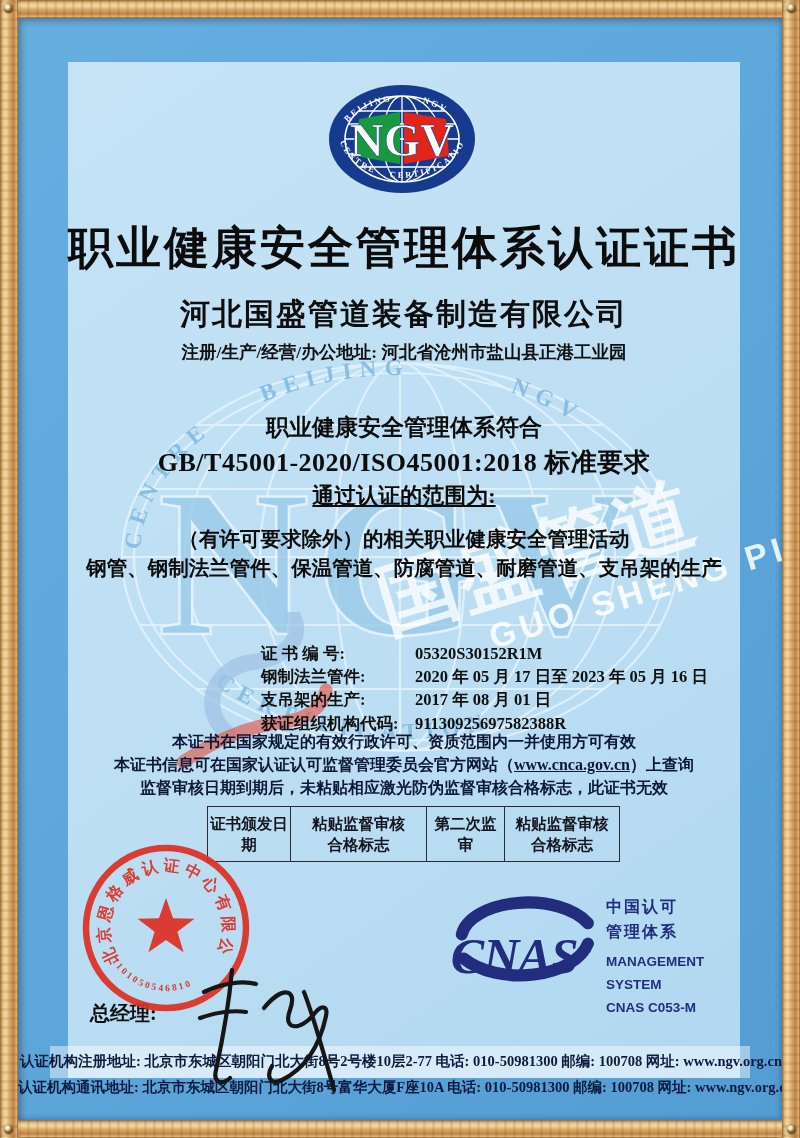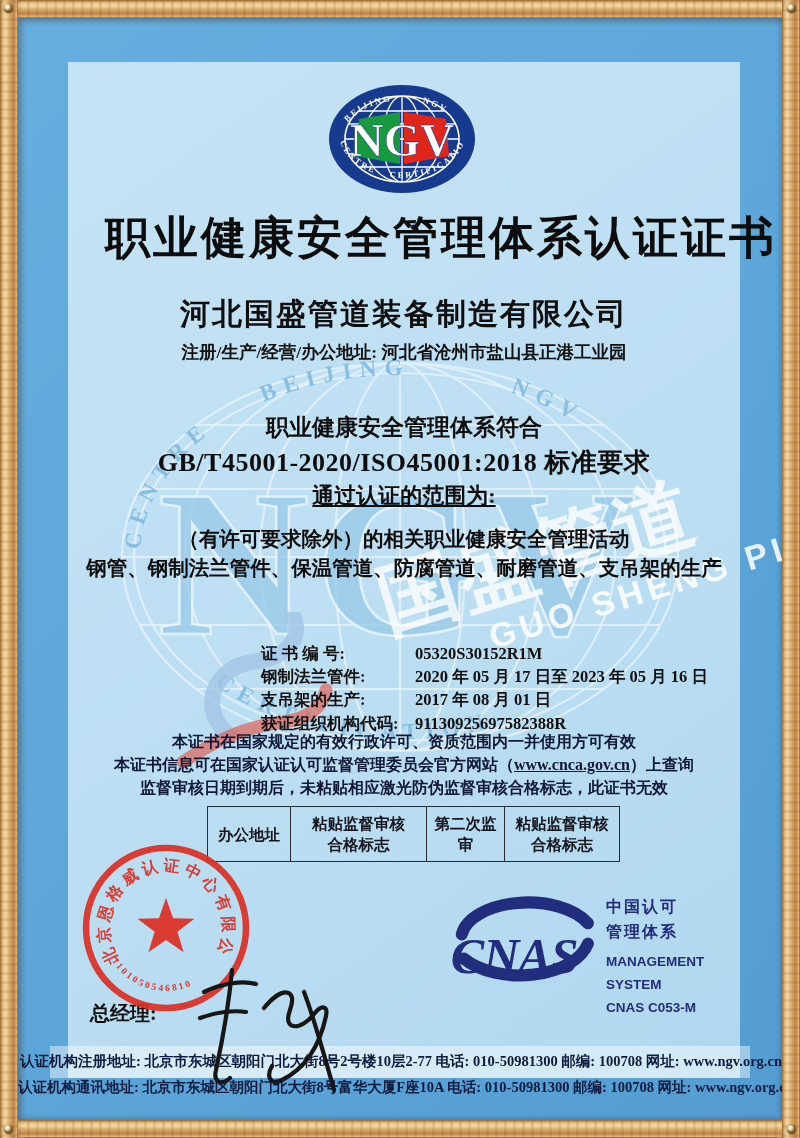--- a/index.html
+++ b/index.html
@@ -37,21 +37,21 @@
   .wm-letters{fill:#9acbe9;stroke:#e9f6fd;stroke-width:2.5;opacity:.8;font-weight:bold;
     font-family:"Liberation Serif",serif;font-size:210px;letter-spacing:6px;}
   .wm-brand{position:absolute;left:300px;top:505px;z-index:2;transform:rotate(-17deg);transform-origin:0 0;white-space:nowrap;}
   .wm-brand-cn{font-size:80px;font-weight:bold;color:rgba(255,255,255,.78);letter-spacing:2px;line-height:80px;}
   .wm-brand-en{font-size:34px;font-weight:bold;color:rgba(255,255,255,.85);letter-spacing:5px;margin:4px 0 0 96px;font-family:"Liberation Sans",sans-serif;}
   .wm-swoosh{position:absolute;left:100px;top:550px;width:180px;height:160px;z-index:1;}
   
   .abs{position:absolute;}
   .ctr{left:0;width:100%;text-align:center;}
   .logo-ngv{left:258px;top:20px;width:152px;height:114px;z-index:3;}
-  .title{top:146px;font-size:45px;font-weight:bold;letter-spacing:3px;color:#0c0c0c;z-index:3;padding-left:37px;}
+  .title{top:156px;font-size:45px;font-weight:bold;letter-spacing:3px;color:#0c0c0c;z-index:3;}
   .company{top:232px;font-size:30px;font-weight:bold;letter-spacing:2px;color:#0e0e0e;z-index:3;}
   .reg-address{top:278px;font-size:17.5px;font-weight:bold;color:#101010;z-index:3;}
   .stmt1{top:350px;font-size:23px;font-weight:bold;color:#0d0d0d;z-index:3;}
   .stmt2{top:383px;font-size:26px;font-weight:bold;color:#0d0d0d;z-index:3;letter-spacing:.5px;}
   .stmt3{top:419px;font-size:22px;font-weight:bold;color:#0d0d0d;z-index:3;text-decoration:underline;}
   .scope{top:463px;font-size:20.5px;font-weight:bold;line-height:29px;color:#0c0c0c;z-index:3;}
   .details{left:193px;top:557px;z-index:3;font-size:16.5px;font-weight:bold;color:#101010;margin-top:23px;}
   .d-row{display:flex;line-height:23.2px;white-space:nowrap;}
   .d-label{width:154px;}
   .legal{top:668px;font-size:16px;font-weight:bold;line-height:23px;color:#0e1836;z-index:3;}
@@ -201,21 +201,21 @@
 
     <div class="abs ctr legal">
       <div>本证书在国家规定的有效行政许可、资质范围内一并使用方可有效</div>
       <div><span>本证书信息可在国家认证认可监督管理委员会官方网站（</span><u>www.cnca.gov.cn</u><span>）上查询</span></div>
       <div>监督审核日期到期后，未粘贴相应激光防伪监督审核合格标志，此证书无效</div>
     </div>
 
     <table class="abs audit-table">
       <tbody>
           <tr>
-        <td class="col-a">办公地址</td>
+        <td class="col-a">证书颁发日期</td>
         <td class="col-b">粘贴监督审核
 合格标志</td>
         <td class="col-c">第二次监审</td>
         <td class="col-d">粘贴监督审核
 合格标志</td>
       </tr>
     </tbody>
       </table>
 
     <svg class="abs seal-svg" viewBox="0 0 176 176">

